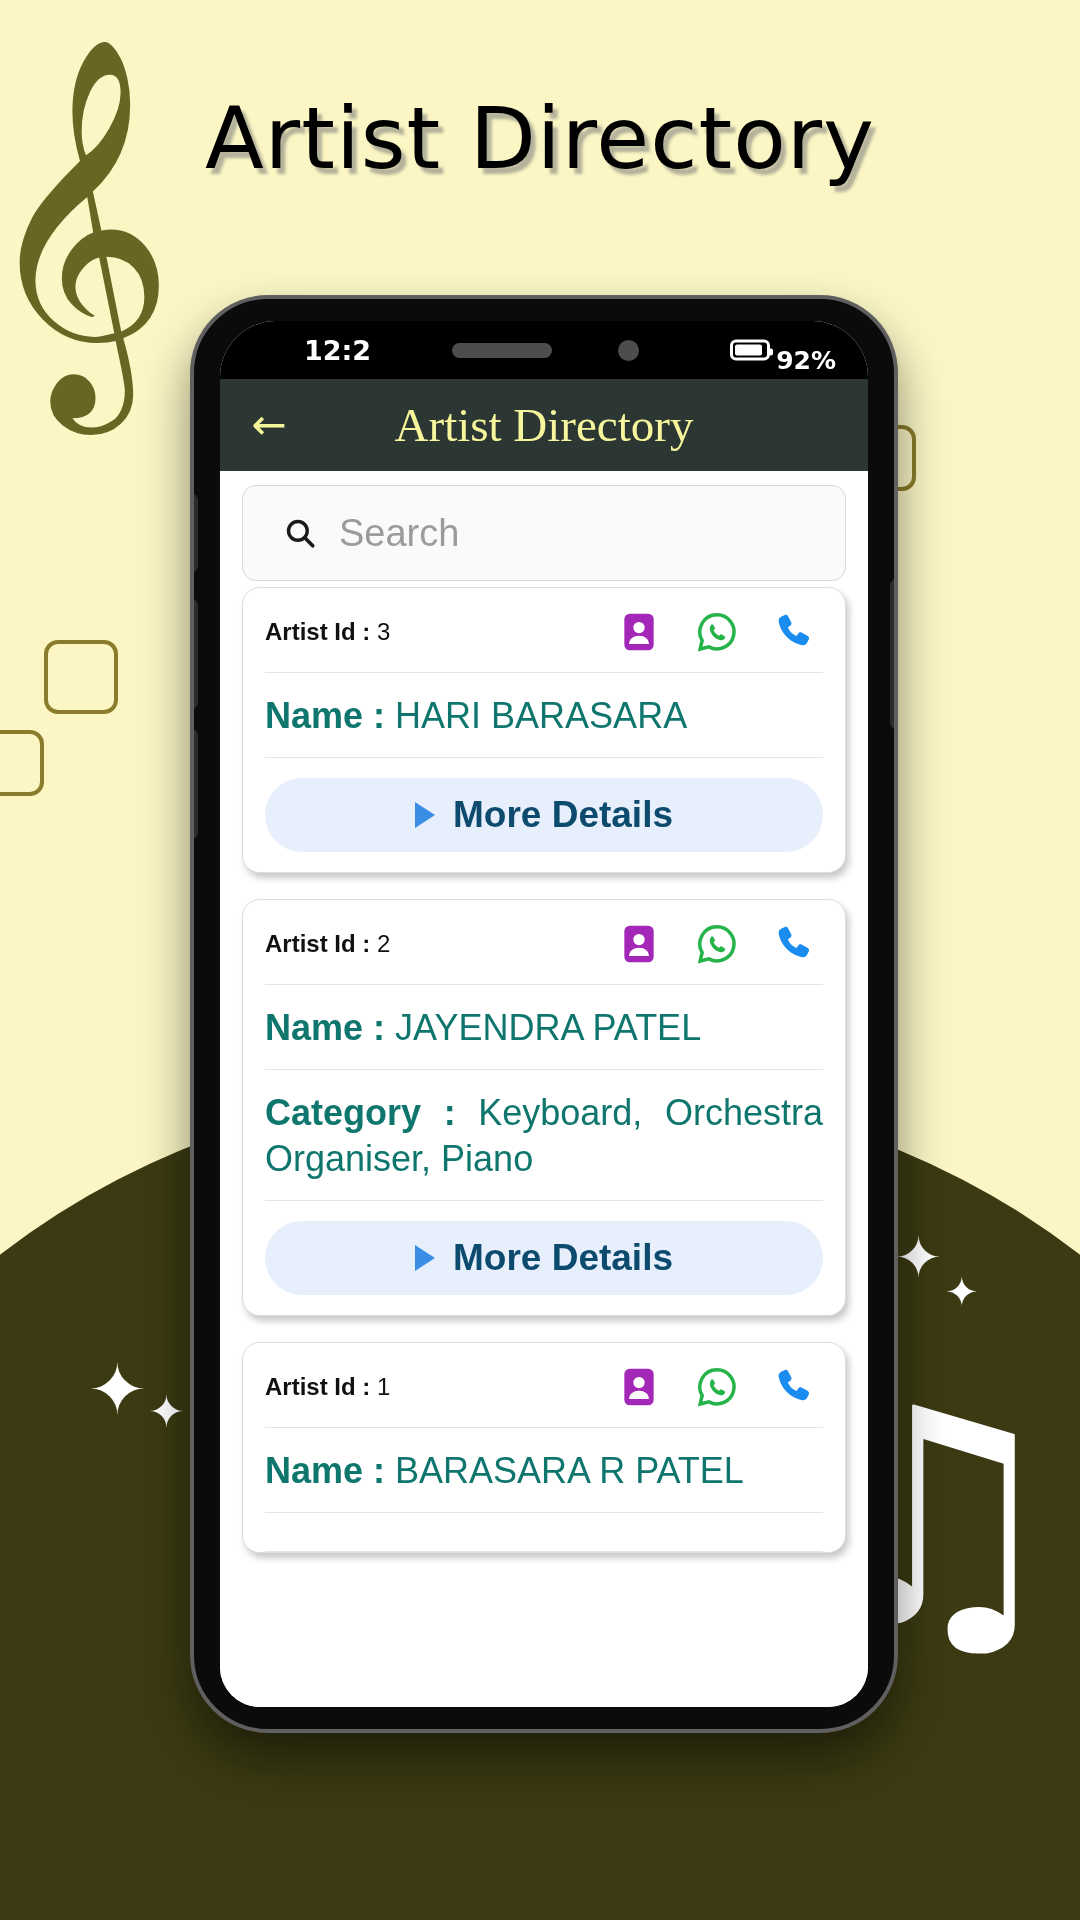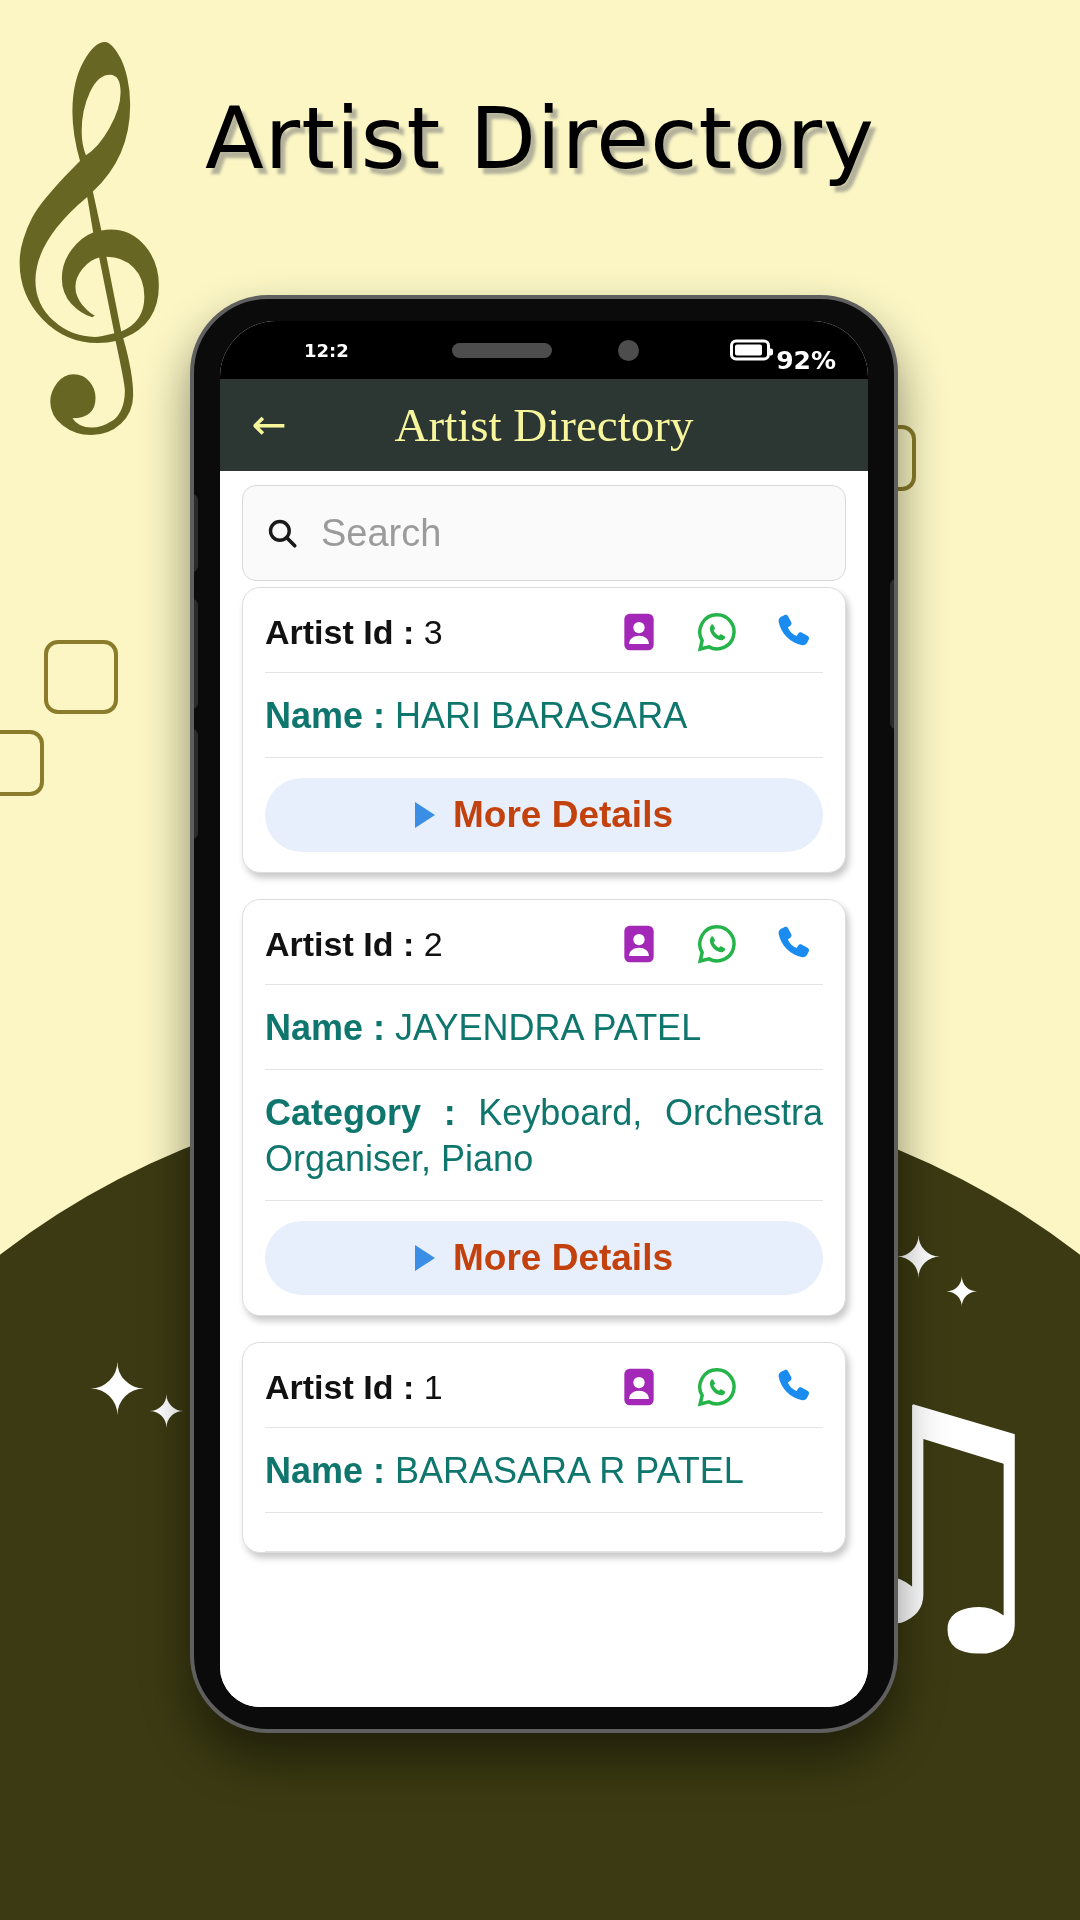--- a/index.html
+++ b/index.html
@@ -61,21 +61,21 @@
     background:#ffffff;border-radius:56px 56px 40px 40px;overflow:hidden;
   }
 
   
   .statusbar{
     position:relative;height:58px;background:#000;color:#fff;
     display:flex;align-items:center;
   }
   .sb-time{
     position:absolute;left:84px;top:50%;transform:translateY(-50%);
-    font-size:18px;font-weight:bold;font-family:"DejaVu Sans",sans-serif;
+    font-size:27px;font-weight:bold;font-family:"DejaVu Sans",sans-serif;
   }
   .notch-pill{
     position:absolute;left:50%;transform:translateX(-50%);margin-left:-42px;
     top:22px;width:100px;height:15px;border-radius:8px;background:#4d4d4d;
   }
   .notch-dot{
     position:absolute;left:50%;margin-left:74px;top:19px;
     width:21px;height:21px;border-radius:50%;background:#4d4d4d;
   }
   .sb-right{
@@ -110,58 +110,58 @@
     font-size:47px;
   }
 
   
   .app-body{background:#fff;height:1236px;overflow:hidden;position:relative;}
 
   .search-wrap{padding:14px 22px 6px 22px;}
   .search-box{
     display:flex;align-items:center;gap:22px;
     height:96px;border:1.5px solid #d8d8d8;border-radius:14px;
-    background:#fafafa;padding:0 22px;box-sizing:border-box;
+    background:#fafafa;padding:0 40px;box-sizing:border-box;
   }
   .search-icon{width:34px;height:34px;flex:none;}
   .search-ph{color:#9b9b9b;font-size:38px;font-family:"Liberation Sans",sans-serif;}
 
   
   .cards{padding:0 22px;}
   .card{
     border:1.6px solid #dedede;border-radius:18px;background:#fff;
     margin-bottom:26px;padding:0 22px 20px 22px;
     box-shadow:3px 5px 7px rgba(0,0,0,.22);
   }
   .card-row{
     display:flex;align-items:center;justify-content:space-between;
     padding:22px 0 18px 0;border-bottom:1.5px solid #e4e4e4;
   }
-  .artist-id{font-size:34px;color:#111;}
+  .artist-id{font-size:24px;color:#111;}
   .artist-id b{font-weight:bold;}
   .icon-row{display:flex;align-items:center;gap:34px;padding-right:6px;}
   .ic{width:44px;height:44px;cursor:pointer;flex:none;}
 
   .field{
     padding:20px 0 18px 0;border-bottom:1.5px solid #e4e4e4;
     font-size:36px;color:#0f766e;line-height:1.28;
   }
   .field.last{border-bottom:1.5px solid #e4e4e4;}
   .field b{font-weight:bold;}
   .field.cat{text-align:justify;}
   .more-btn{
     margin-top:20px;height:74px;border-radius:37px;background:#e8effc;
     display:flex;align-items:center;justify-content:center;gap:18px;
     cursor:pointer;
   }
   .more-tri{
     width:0;height:0;border-left:20px solid #3a8ee6;
     border-top:13px solid transparent;border-bottom:13px solid transparent;
   }
-  .more-lbl{color:#c2410c;font-size:37px;font-weight:bold;}
+  .more-lbl{color:#0c4a6e;font-size:37px;font-weight:bold;}
   .card.partial{margin-bottom:0;padding-bottom:0;}
 </style>
 </head>
 <body>
 
 <div class="bg-layer">
   <div class="hill"></div>
   <div class="clef">𝄞</div>
   <div class="note-big">♫</div>
   <div class="sq sq1"></div>

